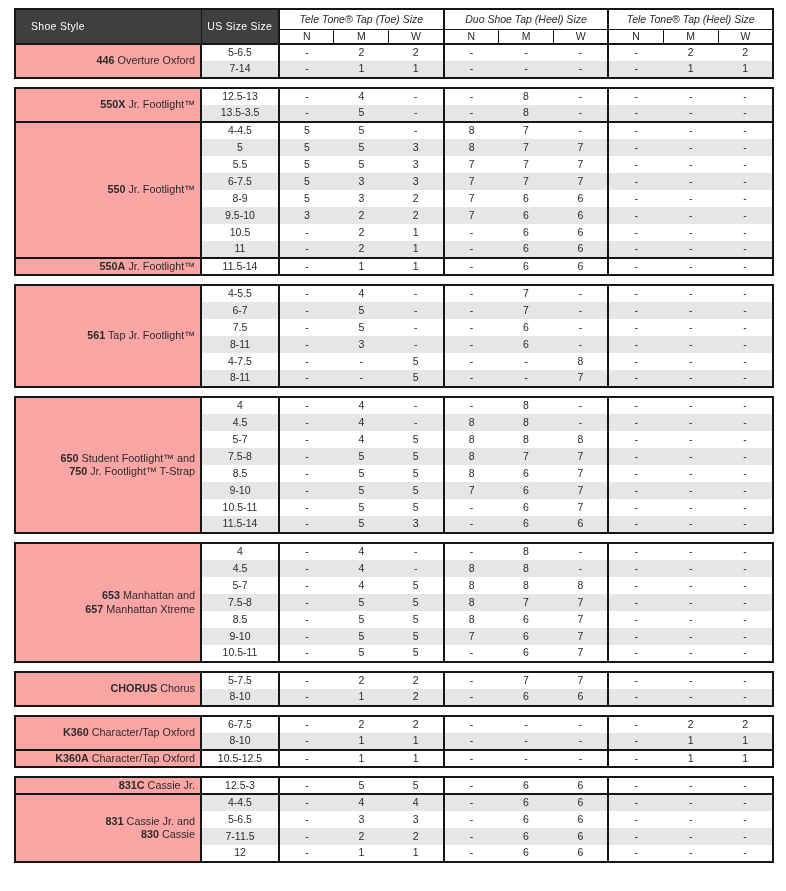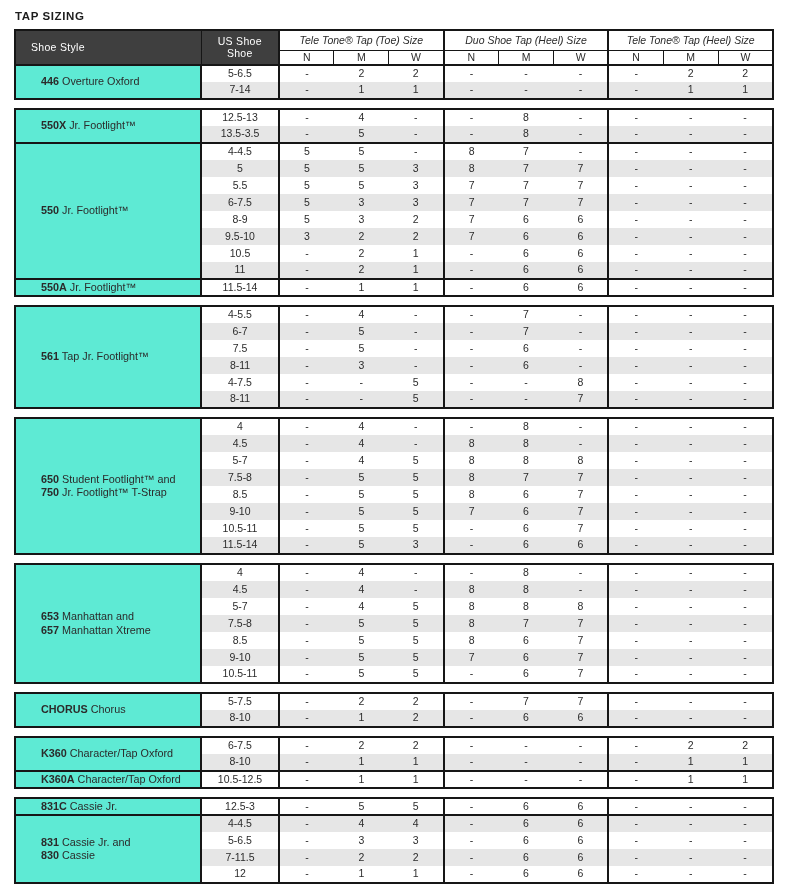--- a/index.html
+++ b/index.html
@@ -63,57 +63,56 @@
     font-style:italic;
   }
   th.sub{
     border:1px solid var(--border);
     border-bottom:2px solid var(--border);
     height:15px;
   }
   th.sub.gstart{border-left:2px solid var(--border);}
   
   td.label{
-    text-align:left;
+    text-align:right;
     padding-left:25px;
-    background:#5eead4;
+    background:#fca5a5;
     border-right:2px solid var(--border);
     font-size:10.8px;
     line-height:1.25;
   }
   td.label .bold{font-weight:700;}
   td.size{border-right:2px solid var(--border);}
   td.val.gend{border-right:2px solid var(--border);}
   tr.stripe td.size, tr.stripe td.val{background:var(--stripe);}
   tr.grp td{border-top:2px solid var(--border);}
 </style>
 </head>
 <body>
 
 <div class="page">
-  <div class="title">TAP SIZING</div>
   <div id="blocks">
       <table class="block">
         <colgroup>
           <col class="c-label">
           <col class="c-size">
           <col class="c-val">
           <col class="c-val">
           <col class="c-val">
           <col class="c-val">
           <col class="c-val">
           <col class="c-val">
           <col class="c-val">
           <col class="c-val">
           <col class="c-val">
         </colgroup>
         <thead>
           <tr>
             <th class="dark shoe" rowspan="2">Shoe Style</th>
-            <th class="dark size" rowspan="2">US Shoe Shoe</th>
+            <th class="dark size" rowspan="2">US Size Size</th>
             <th class="ghead" colspan="3">Tele Tone® Tap (Toe) Size</th>
             <th class="ghead" colspan="3">Duo Shoe Tap (Heel) Size</th>
             <th class="ghead" colspan="3">Tele Tone® Tap (Heel) Size</th>
           </tr>
           <tr>
             <th class="sub gstart">N</th>
             <th class="sub">M</th>
             <th class="sub">W</th>
             <th class="sub gstart">N</th>
             <th class="sub">M</th>

